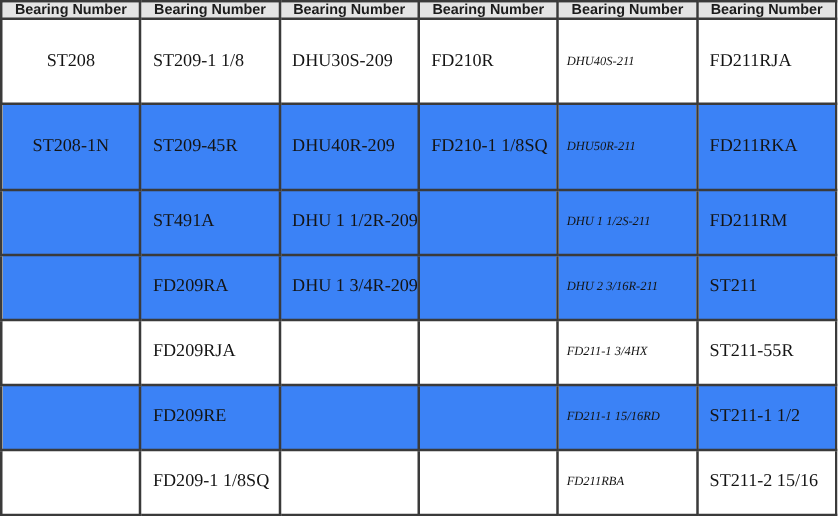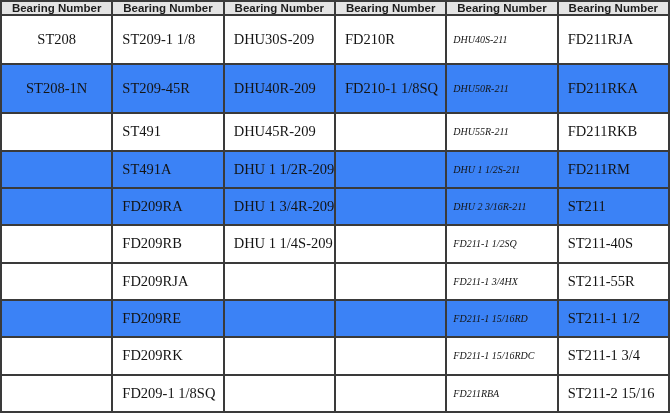--- a/index.html
+++ b/index.html
@@ -84,78 +84,54 @@
           <td class="col-5">FD211RJA</td>
         </tr>
         <tr class="alt">
           <td class="col-0">ST208-1N</td>
           <td class="col-1">ST209-45R</td>
           <td class="col-2">DHU40R-209</td>
           <td class="col-3">FD210-1 1/8SQ</td>
           <td class="col-4">DHU50R-211</td>
           <td class="col-5">FD211RKA</td>
         </tr>
-        <tr class="plain">
-          <td class="col-0"></td>
-          <td class="col-1">ST491</td>
-          <td class="col-2">DHU45R-209</td>
-          <td class="col-3"></td>
-          <td class="col-4">DHU55R-211</td>
-          <td class="col-5">FD211RKB</td>
-        </tr>
         <tr class="alt">
           <td class="col-0"></td>
           <td class="col-1">ST491A</td>
           <td class="col-2">DHU 1 1/2R-209</td>
           <td class="col-3"></td>
           <td class="col-4">DHU 1 1/2S-211</td>
           <td class="col-5">FD211RM</td>
         </tr>
         <tr class="alt">
           <td class="col-0"></td>
           <td class="col-1">FD209RA</td>
           <td class="col-2">DHU 1 3/4R-209</td>
           <td class="col-3"></td>
           <td class="col-4">DHU 2 3/16R-211</td>
           <td class="col-5">ST211</td>
-        </tr>
-        <tr class="plain">
-          <td class="col-0"></td>
-          <td class="col-1">FD209RB</td>
-          <td class="col-2">DHU 1 1/4S-209</td>
-          <td class="col-3"></td>
-          <td class="col-4">FD211-1 1/2SQ</td>
-          <td class="col-5">ST211-40S</td>
         </tr>
         <tr class="plain">
           <td class="col-0"></td>
           <td class="col-1">FD209RJA</td>
           <td class="col-2"></td>
           <td class="col-3"></td>
           <td class="col-4">FD211-1 3/4HX</td>
           <td class="col-5">ST211-55R</td>
         </tr>
         <tr class="alt">
           <td class="col-0"></td>
           <td class="col-1">FD209RE</td>
           <td class="col-2"></td>
           <td class="col-3"></td>
           <td class="col-4">FD211-1 15/16RD</td>
           <td class="col-5">ST211-1 1/2</td>
         </tr>
         <tr class="plain">
           <td class="col-0"></td>
-          <td class="col-1">FD209RK</td>
-          <td class="col-2"></td>
-          <td class="col-3"></td>
-          <td class="col-4">FD211-1 15/16RDC</td>
-          <td class="col-5">ST211-1 3/4</td>
-        </tr>
-        <tr class="plain">
-          <td class="col-0"></td>
           <td class="col-1">FD209-1 1/8SQ</td>
           <td class="col-2"></td>
           <td class="col-3"></td>
           <td class="col-4">FD211RBA</td>
           <td class="col-5">ST211-2 15/16</td>
         </tr>
       </tbody>
   </table>
 </div>
 

